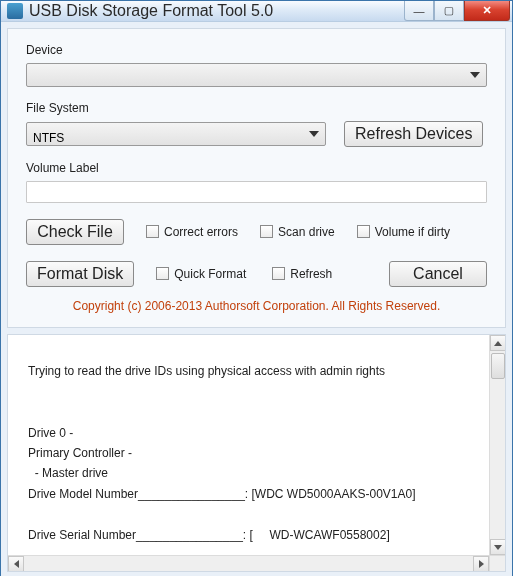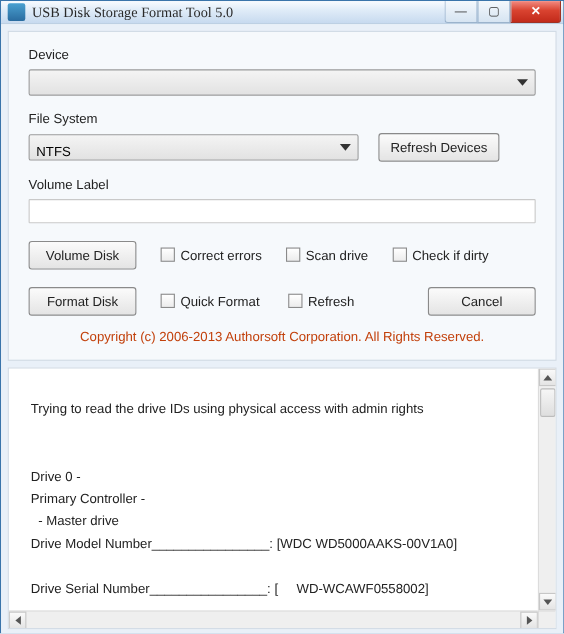--- a/index.html
+++ b/index.html
@@ -27,21 +27,21 @@
     align-items: center;
     padding: 0 0 0 6px;
     border-bottom: 1px solid #b9cde2;
   }
   .title-icon {
     width: 16px; height: 16px;
     background: linear-gradient(#4aa0d0, #2a6ca0);
     border-radius: 2px;
     margin-right: 6px;
   }
-  .title-text { color: #2a2a2a; font-size: 13px; flex: 1; font-family: Liberation Serif, serif; }
+  .title-text { color: #2a2a2a; font-size: 16px; flex: 1; }
   .winbtns { display: flex; height: 100%; }
   .winbtn {
     width: 30px; height: 20px;
     margin-top: 0;
     border: 1px solid #9bb3cc;
     border-top: none;
     background: linear-gradient(#f4f8fc, #d6e4f2);
     display: flex; align-items: center; justify-content: center;
     font-size: 11px; color: #333;
   }
@@ -90,21 +90,21 @@
   .row-fs { display: flex; gap: 18px; align-items: center; margin-bottom: 14px; }
   .row-fs .dropdown { flex: 0 0 300px; }
   .btn {
     height: 26px;
     min-width: 98px;
     padding: 0 10px;
     border: 1px solid #8a8a8a;
     border-radius: 3px;
     background: linear-gradient(#fbfbfb, #e4e4e4);
     display: inline-flex; align-items: center; justify-content: center;
-    font-size: 12px; color: #222;
+    font-size: 16px; color: #222;
     cursor: default;
   }
   .textinput {
     width: 100%;
     height: 22px;
     border: 1px solid #c9c9c9;
     background: #fff;
     border-radius: 1px;
   }
   .btnrow {
@@ -220,32 +220,32 @@
           <div class="btn">Refresh Devices</div>
         </div>
       </div>
 
       <div class="row-input">
         <div class="lbl">Volume Label</div>
         <div class="textinput" value=""></div>
       </div>
 
       <div class="btnrow">
-        <div class="btn">Volume Disk</div>
+        <div class="btn">Check File</div>
         <label class="chkwrap">
           <span class="chkbox"></span>
           <span>Correct errors</span>
         </label>
         <label class="chkwrap">
           <span class="chkbox"></span>
           <span>Scan drive</span>
         </label>
         <label class="chkwrap">
           <span class="chkbox"></span>
-          <span>Check if dirty</span>
+          <span>Volume if dirty</span>
         </label>
       </div>
 
       <div class="btnrow">
         <div class="btn">Format Disk</div>
         <label class="chkwrap">
           <span class="chkbox"></span>
           <span>Quick Format</span>
         </label>
         <label class="chkwrap" style="margin-left:4px">

